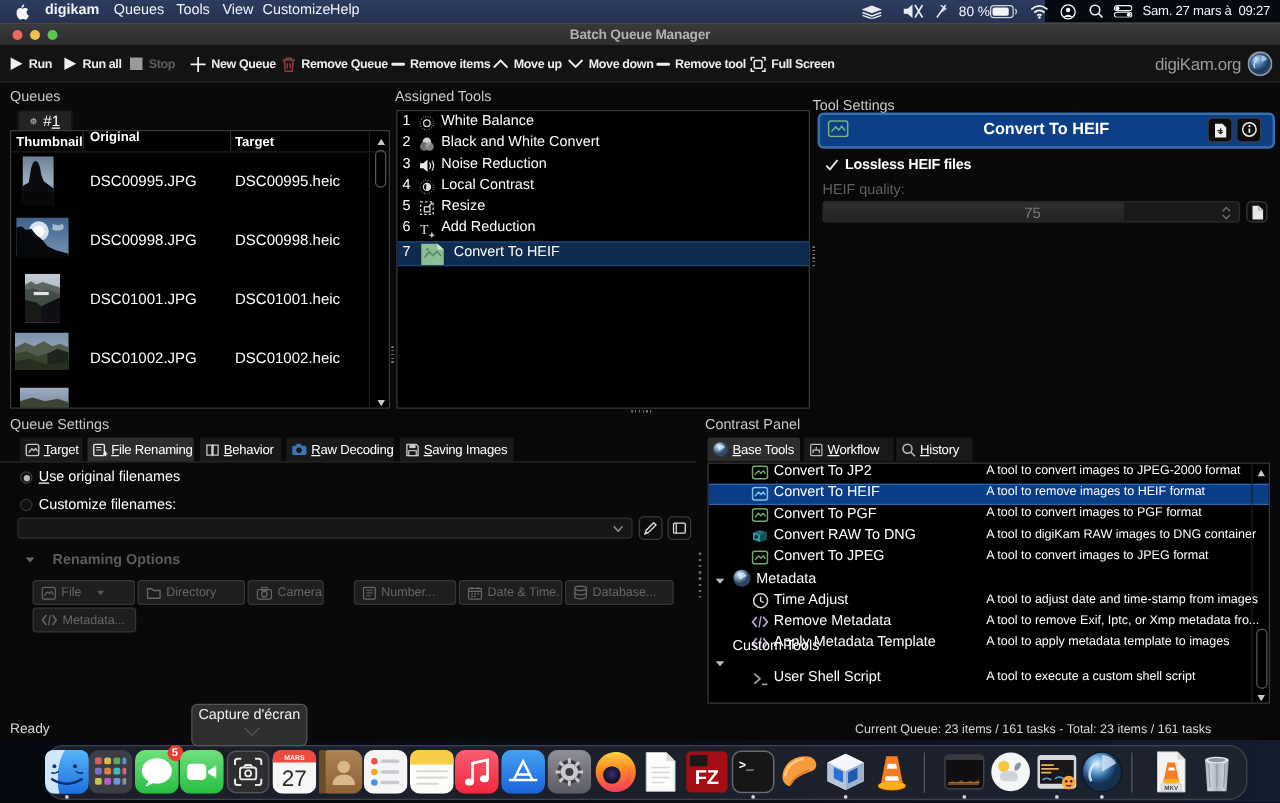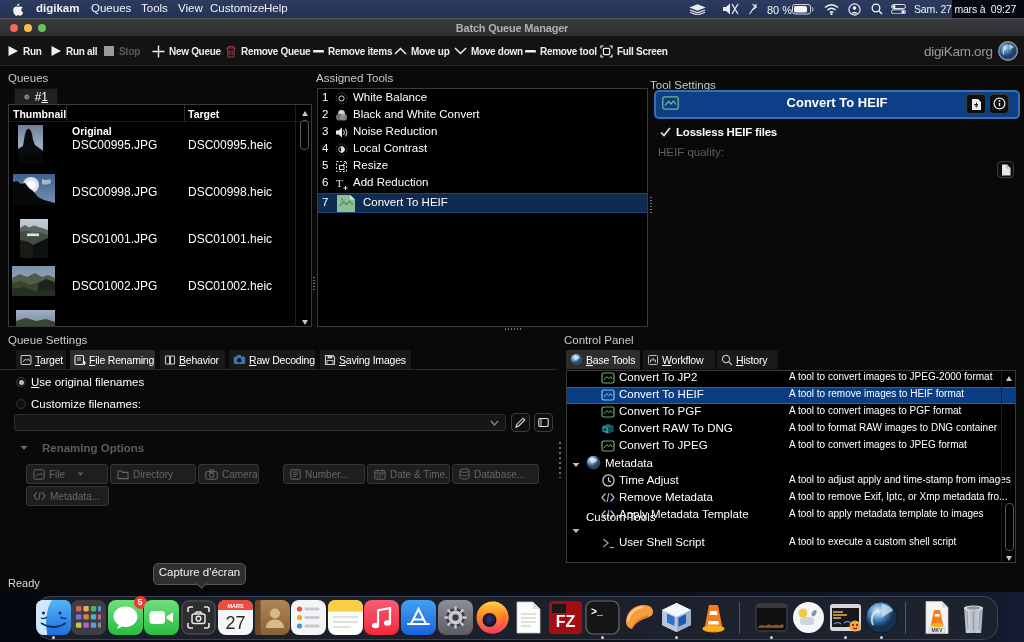--- a/index.html
+++ b/index.html
@@ -1,19 +1,19 @@
 <!DOCTYPE html>
 <html><head><meta charset="utf-8">
 <style>
 *{margin:0;padding:0;box-sizing:border-box;}
 html,body{width:1024px;height:642px;overflow:hidden;}
 body{font-family:"Liberation Sans",sans-serif;background:#06080f;position:relative;color:#fff;}
 .abs{position:absolute;}
 
-#menubar{position:absolute;left:0;top:0;width:952px;height:18px;background:linear-gradient(180deg,#2c3c60,#243353);color:#f2f4f8;font-size:11.5px;white-space:nowrap;}
+#menubar{position:absolute;left:0;top:0;width:836px;height:18px;background:linear-gradient(180deg,#2c3c60,#243353);color:#f2f4f8;font-size:11.5px;white-space:nowrap;}
 #menubar .mi{position:absolute;top:2px;}
 
 #window{position:absolute;left:0;top:18px;width:1024px;height:574px;background:#090909;}
 #titlebar{position:absolute;left:0;top:0;width:1024px;height:18px;background:linear-gradient(180deg,#3a3a3c,#2d2d2f);border-top:1px solid #58585a;}
 .tl{position:absolute;top:5px;width:8px;height:8px;border-radius:50%;}
 #title{position:absolute;top:3px;width:1024px;text-align:center;font-size:11px;letter-spacing:-0.2px;font-weight:bold;color:#b0b0b2;}
 #toolbar{position:absolute;left:0;top:18px;width:1024px;height:30px;background:#131314;border-bottom:1px solid #262627;}
 .tbi{position:absolute;top:0;height:30px;display:flex;align-items:center;gap:4px;font-size:10px;font-weight:bold;letter-spacing:-0.3px;color:#ededed;white-space:nowrap;}
 .tbi.dis{color:#5c5c5c;}
 
@@ -39,21 +39,21 @@
 
 .dbtn{position:absolute;height:20px;background:#1e1e1f;border:1px solid #363637;border-radius:3px;color:#676767;font-size:10px;display:flex;align-items:center;gap:4px;padding:0 6px;white-space:nowrap;overflow:hidden;}
 .dbtn svg,.tab svg,.tbi svg{flex-shrink:0;}
 
 .trow{position:absolute;font-size:11.5px;color:#fff;white-space:nowrap;}
 .tdesc{position:absolute;font-size:10px;color:#fff;white-space:nowrap;}
 .sel-blue{position:absolute;background:#0b3d85;border-top:1px solid #2a64b4;border-bottom:1px solid #2a64b4;}
 
 #status{position:absolute;left:0;top:557px;width:1024px;height:17px;font-size:11px;color:#d8d8d8;white-space:nowrap;}
 
-#tooltip{position:absolute;left:153px;top:563px;width:93px;height:22px;background:#2f2f31;border:1px solid #565658;border-radius:5px;color:#f0f0f0;font-size:11.5px;text-align:center;line-height:17px;z-index:30;}
+#tooltip{position:absolute;left:153px;top:563px;width:93px;height:34px;background:#2f2f31;border:1px solid #565658;border-radius:5px;color:#f0f0f0;font-size:11.5px;text-align:center;line-height:17px;z-index:30;}
 #tooltip:after{content:"";position:absolute;left:43px;top:13.5px;width:8px;height:8px;background:#2f2f31;border-right:1px solid #565658;border-bottom:1px solid #565658;transform:rotate(45deg);}
 
 #dock{position:absolute;left:36px;top:596px;width:962px;height:44px;background:rgba(32,37,48,0.82);border:1px solid rgba(110,118,132,0.4);border-radius:15px;z-index:10;}
 .dicon{position:absolute;top:600px;width:35px;height:35px;z-index:12;}
 .dsep{position:absolute;top:602px;width:1px;height:32px;background:rgba(255,255,255,0.25);z-index:12;}
 .ddot{position:absolute;top:636px;width:3px;height:3px;border-radius:50%;background:#cfd2d8;z-index:12;}
 .badge{position:absolute;top:-4px;right:-4px;width:13px;height:13px;border-radius:50%;background:#ec3b2f;color:#fff;font-size:9px;font-weight:bold;text-align:center;line-height:13px;}
 </style></head>
 <body>
 
@@ -217,21 +217,21 @@
           <circle cx="6" cy="6" r="3.4" stroke-width="1.3"></circle>
           <circle cx="6" cy="6" r="1.2" stroke-width="1"></circle>
           <path d="M6 0.4v2M6 9.6v2M0.4 6h2M9.6 6h2M2 2l1.4 1.4M8.6 8.6L10 10M10 2L8.6 3.4M3.4 8.6L2 10" stroke-width="1.5"></path>
         </g>
       </svg>
     <span>#<u>1</u></span>
   </div>
 
   <div class="box" style="left:8px;top:86px;width:304px;height:223px;background:#000;"></div>
   <div class="th" style="left:13px;top:90px">Thumbnail</div>
-  <div class="th" style="left:72px;top:107px">Original</div>
+  <div class="th" style="left:72px;top:86px">Original</div>
   <div class="th" style="left:188px;top:90px">Target</div>
   <div class="abs" style="left:66px;top:87px;width:1px;height:16px;background:#2c2c2c"></div>
   <div class="abs" style="left:184px;top:87px;width:1px;height:16px;background:#2c2c2c"></div>
   <div class="abs" style="left:9px;top:103px;width:302px;height:1px;background:#1d1d1d"></div>
 
   <svg class="abs" style="left:18px;top:107px" width="25" height="39" viewBox="0 0 25 39">
       <defs>
         <linearGradient id="sky1" x1="0" y1="0" x2="0" y2="1">
           <stop offset="0%" stop-color="#6e7f95"></stop>
           <stop offset="55%" stop-color="#9db0c4"></stop>
@@ -390,20 +390,28 @@
       <path d="M6.5 5.8 v3.4" stroke="#eee" stroke-width="1.4"></path>
       <circle cx="6.5" cy="3.9" r="0.9" fill="#eee"></circle>
     </svg>
 
   <svg class="abs" style="left:660px;top:109px" width="11" height="10" viewBox="0 0 11 10">
       <path d="M1 5.5 L4 8.5 L10 1" stroke="#e8e8e8" stroke-width="1.6" fill="none"></path>
     </svg>
   <div class="abs" style="left:676px;top:108px;font-size:11.5px;color:#fff;font-weight:bold;letter-spacing:-0.2px;white-space:nowrap">Lossless HEIF files</div>
   <div class="abs" style="left:658px;top:128px;font-size:11.5px;color:#5f5f5f;white-space:nowrap">HEIF quality:</div>
 
+  <div class="abs" style="left:658px;top:143px;width:334px;height:17px;background:#191919;border:1px solid #2e2e2e;border-radius:3px;overflow:hidden">
+     <div class="abs" style="left:0;top:0;width:240px;height:17px;background:linear-gradient(180deg,#2e2e2e,#232323)"></div>
+     <div class="abs" style="left:0;top:1px;width:334px;text-align:center;font-size:12px;color:#7a7a7a">75</div>
+     <svg class="abs" style="left:318px;top:3px" width="8" height="11" viewBox="0 0 8 11">
+        <path d="M1 4 L4 1 L7 4" stroke="#6f6f6f" stroke-width="1.2" fill="none"></path>
+        <path d="M1 7 L4 10 L7 7" stroke="#6f6f6f" stroke-width="1.2" fill="none"></path>
+      </svg>
+  </div>
   <div class="sqbtn" style="left:997px;top:143px;width:17px;height:17px"></div>
   <svg class="abs" style="left:1001px;top:146px" width="10" height="12" viewBox="0 0 10 12">
       <path d="M1 0.5 H6 L9.5 4 V11.5 H1 Z" fill="#e8e8e8"></path>
       <path d="M6 0.5 V4 H9.5" fill="none" stroke="#9a9a9a" stroke-width="0.8"></path>
     </svg>
 
   <div class="abs" style="left:505px;top:310px;width:16px;height:2px;background:repeating-linear-gradient(90deg,#777 0 1px,transparent 1px 3px)"></div>
 
   <div class="plabel" style="left:8px;top:316px">Queue Settings</div>
   <div class="tab" style="left:16px;top:332px;width:50px">
@@ -522,21 +530,21 @@
   <div class="dbtn" style="left:26px;top:468px;width:83px">
       <svg width="13" height="10" viewBox="0 0 13 10">
         <path d="M4 1 L1 5 L4 9 M9 1 L12 5 L9 9" stroke="#676767" stroke-width="1.2" fill="none"></path>
         <path d="M7.2 1 L5.8 9" stroke="#676767" stroke-width="1"></path>
       </svg>
       <span>Metadata...</span>
     </div>
 
   <div class="abs" style="left:559px;top:424px;width:2px;height:36px;background:repeating-linear-gradient(180deg,#6a6a6a 0 2px,transparent 2px 5px)"></div>
 
-  <div class="plabel" style="left:564px;top:316px">Control Panel</div>
+  <div class="plabel" style="left:564px;top:316px">Contrast Panel</div>
   <div class="tab on" style="left:566px;top:332px;width:74px">
       <svg width="13" height="13" viewBox="0 0 13 13">
         <defs>
           <radialGradient id="sp1" cx="35%" cy="30%">
             <stop offset="0%" stop-color="#d8e8f5"></stop>
             <stop offset="50%" stop-color="#7aa0c0"></stop>
             <stop offset="100%" stop-color="#2f4a66"></stop>
           </radialGradient>
         </defs>
         <circle cx="6.5" cy="6.5" r="5.8" fill="url(#sp1)"></circle>
@@ -582,21 +590,21 @@
   <div class="trow" style="left:619px;top:387px">Convert To PGF</div>
   <div class="tdesc" style="left:789px;top:387px">A tool to convert images to PGF format</div>
 
   <svg class="abs" style="left:601px;top:404px" width="14" height="13" viewBox="0 0 14 13">
       <path d="M1.5 4 L7 2 L12.5 4 L12.5 9.5 L7 11.5 L1.5 9.5z" fill="#1d6e73"></path>
       <path d="M1.5 4 L7 6 V11.5 L1.5 9.5z" fill="#2a9ba2"></path>
       <path d="M7 6 L12.5 4 V9.5 L7 11.5z" fill="#115257"></path>
       <circle cx="4" cy="7.5" r="1.5" fill="#0b3336"></circle>
     </svg>
   <div class="trow" style="left:619px;top:404px">Convert RAW To DNG</div>
-  <div class="tdesc" style="left:789px;top:404px">A tool to format RAW images to DNG container</div>
+  <div class="tdesc" style="left:789px;top:404px">A tool to digiKam RAW images to DNG container</div>
 
   <svg class="abs" style="left:601px;top:422px" width="14" height="12" viewBox="0 0 14 12">
       <rect x="1" y="1" width="12" height="10" rx="1.8" fill="none" stroke="#69b069" stroke-width="1.2"></rect>
       <path d="M3 8 L5.8 4.6 L7.8 6.6 L9.6 4.6 L11.4 7" stroke="#69b069" stroke-width="1" fill="none"></path>
     </svg>
   <div class="trow" style="left:619px;top:421px">Convert To JPEG</div>
   <div class="tdesc" style="left:789px;top:421px">A tool to convert images to JPEG format</div>
 
   <svg class="abs" style="left:572px;top:444px" width="8" height="6" viewBox="0 0 8 6">
       <path d="M0.5 1 L4 5 L7.5 1z" fill="#bdbdbd"></path>
@@ -612,21 +620,21 @@
       <circle cx="7.5" cy="7.5" r="6.8" fill="url(#sp2)"></circle>
       <path d="M4.5 3.4 a5.2 5.2 0 0 1 7 2.3l-5.8 2.9z" fill="#eaf2f9" opacity="0.7"></path>
     </svg>
   <div class="trow" style="left:605px;top:439px">Metadata</div>
 
   <svg class="abs" style="left:602px;top:456px" width="13" height="13" viewBox="0 0 13 13">
       <circle cx="6.5" cy="6.5" r="5.6" fill="none" stroke="#d8d8d8" stroke-width="1.2"></circle>
       <path d="M6.5 3.2 V6.8 L9 8" stroke="#d8d8d8" stroke-width="1.1" fill="none"></path>
     </svg>
   <div class="trow" style="left:619px;top:456px">Time Adjust</div>
-  <div class="tdesc" style="left:789px;top:456px">A tool to adjust apply and time-stamp from images</div>
+  <div class="tdesc" style="left:789px;top:456px">A tool to adjust date and time-stamp from images</div>
 
   <svg class="abs" style="left:601px;top:474px" width="14" height="11" viewBox="0 0 14 11">
       <path d="M4.4 1.5 L1 5.5 L4.4 9.5 M9.6 1.5 L13 5.5 L9.6 9.5" stroke="#b9a7d0" stroke-width="1.3" fill="none"></path>
       <path d="M7.8 1 L6.2 10" stroke="#b9a7d0" stroke-width="1.1"></path>
     </svg>
   <div class="trow" style="left:619px;top:473px">Remove Metadata</div>
   <div class="tdesc" style="left:789px;top:473px">A tool to remove Exif, Iptc, or Xmp metadata fro...</div>
 
   <svg class="abs" style="left:601px;top:491px" width="14" height="11" viewBox="0 0 14 11">
       <path d="M4.4 1.5 L1 5.5 L4.4 9.5 M9.6 1.5 L13 5.5 L9.6 9.5" stroke="#b9a7d0" stroke-width="1.3" fill="none"></path>
@@ -647,20 +655,21 @@
   <div class="trow" style="left:619px;top:518px">User Shell Script</div>
   <div class="tdesc" style="left:789px;top:518px">A tool to execute a custom shell script</div>
 
   <div class="sarrow" style="left:1006px;top:358px;border-left:3.5px solid transparent;border-right:3.5px solid transparent;border-bottom:5px solid #c8c8c8;"></div>
   <div class="sthumb" style="left:1005px;top:485px;width:9px;height:48px"></div>
   <div class="sarrow" style="left:1006px;top:538px;border-left:3.5px solid transparent;border-right:3.5px solid transparent;border-top:5px solid #c8c8c8;"></div>
   <div class="abs" style="left:1001px;top:353px;width:1px;height:191px;background:#1e1e1e"></div>
 
   <div id="status">
     <span style="position:absolute;left:8px;top:2px">Ready</span>
+    <span style="position:absolute;left:684px;top:3px;font-size:10px">Current Queue: 23 items / 161 tasks - Total: 23 items / 161 tasks</span>
   </div>
 </div>
 
 <div id="tooltip">Capture d'écran</div>
 
 <div style="position:absolute;left:0;top:592px;width:1024px;height:50px;background:linear-gradient(90deg,#06080f 0%,#0a0e18 55%,#131c30 100%);z-index:5"></div>
 <div id="dock"></div>
 
 <div class="dicon" style="left:35.5px"><svg width="35" height="35" viewBox="0 0 35 35">
       <defs>

